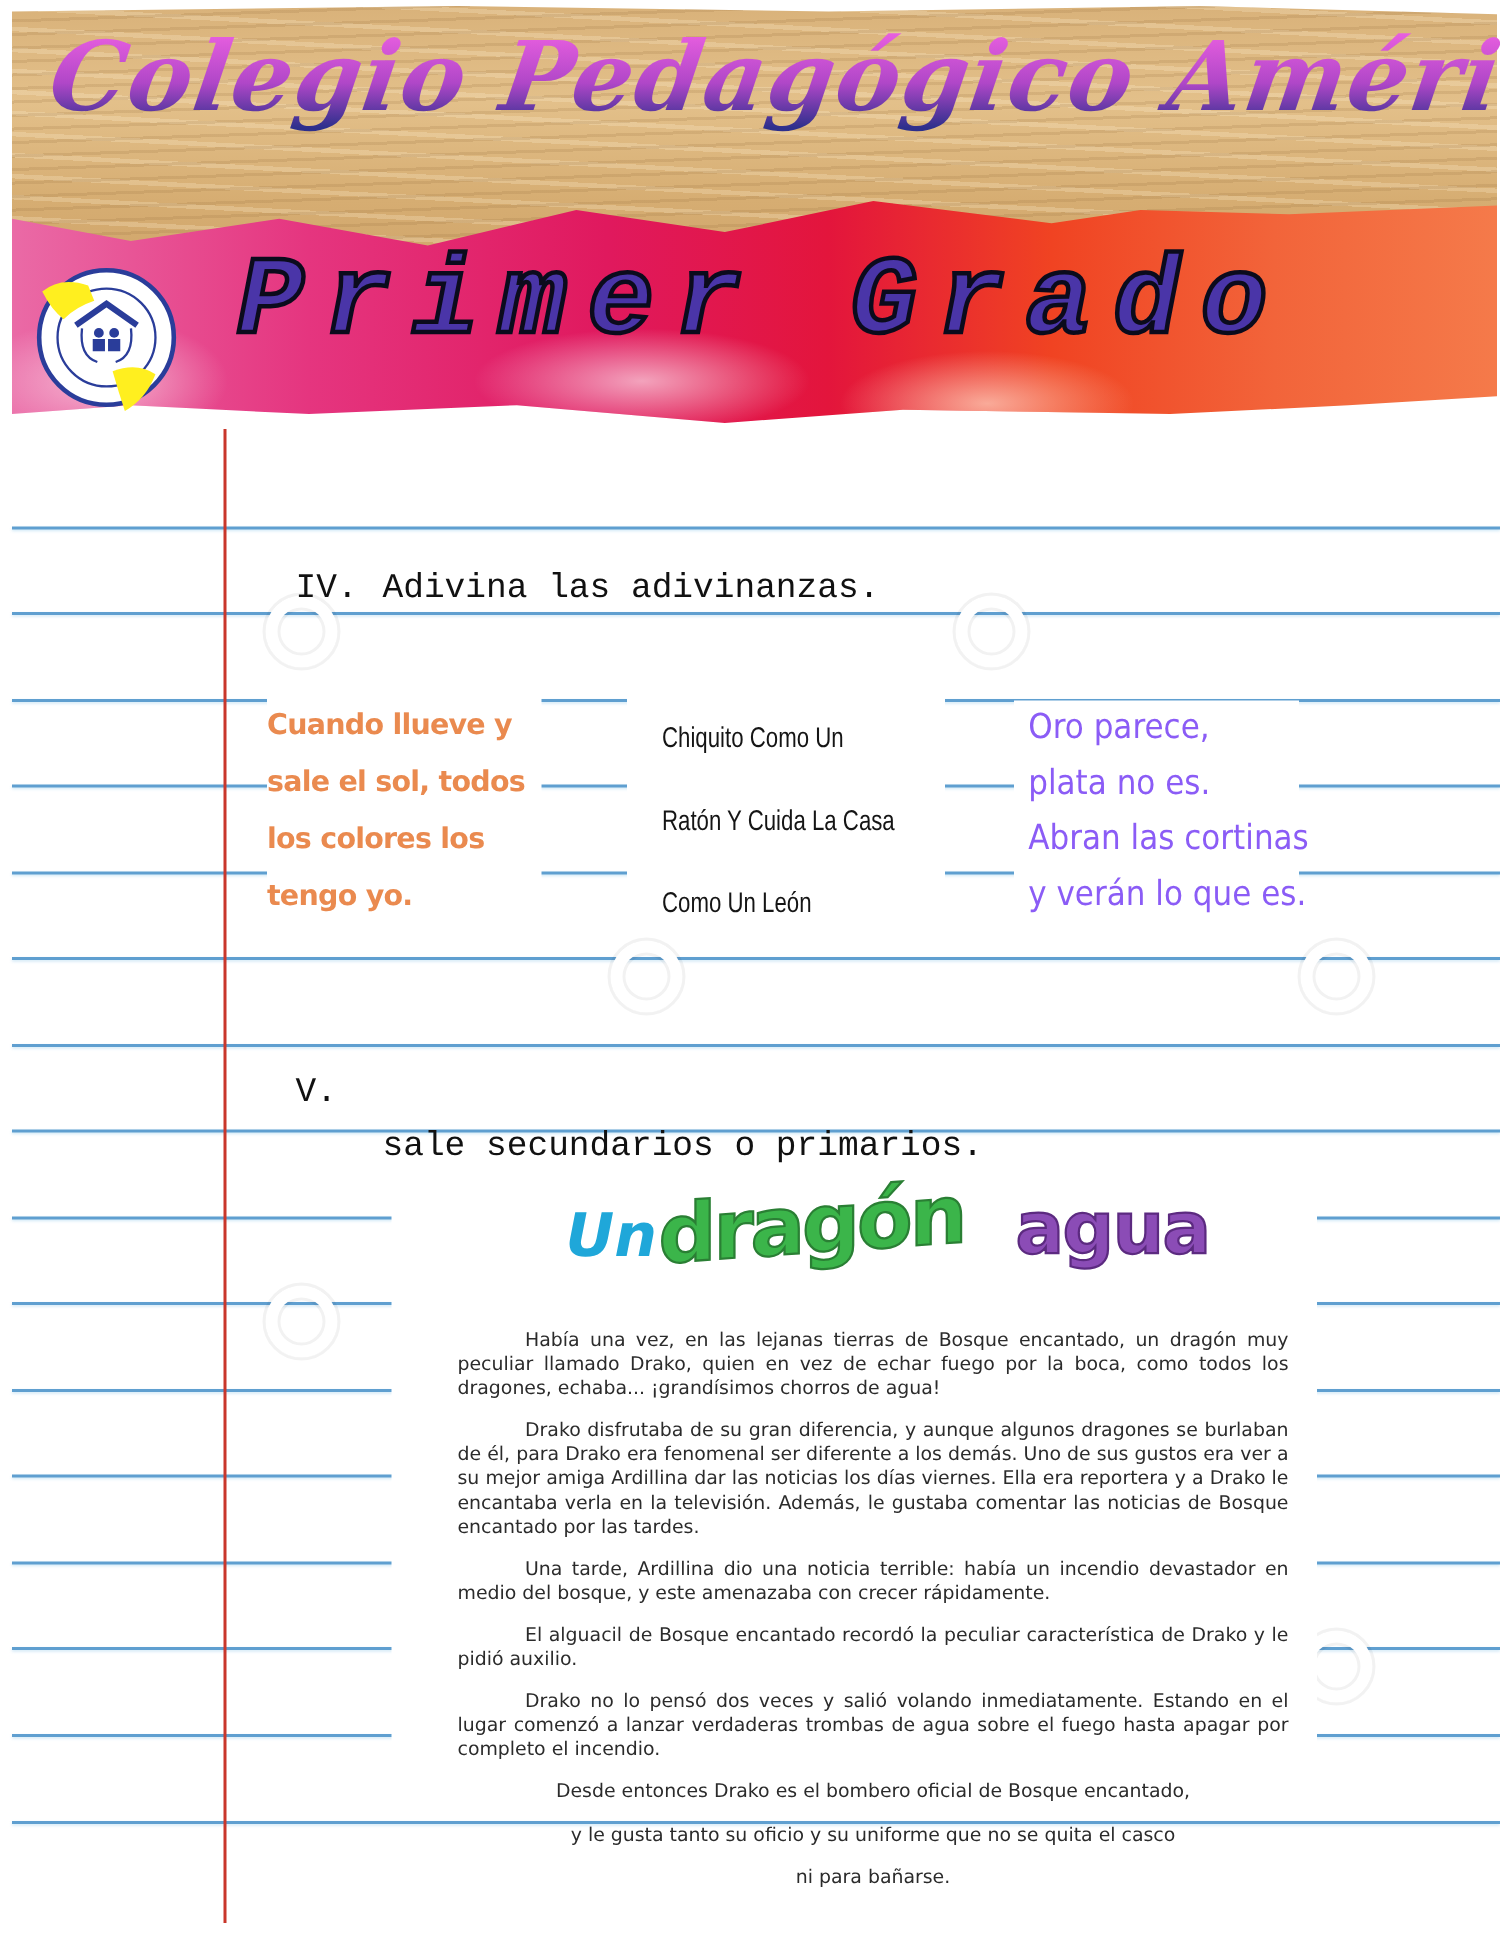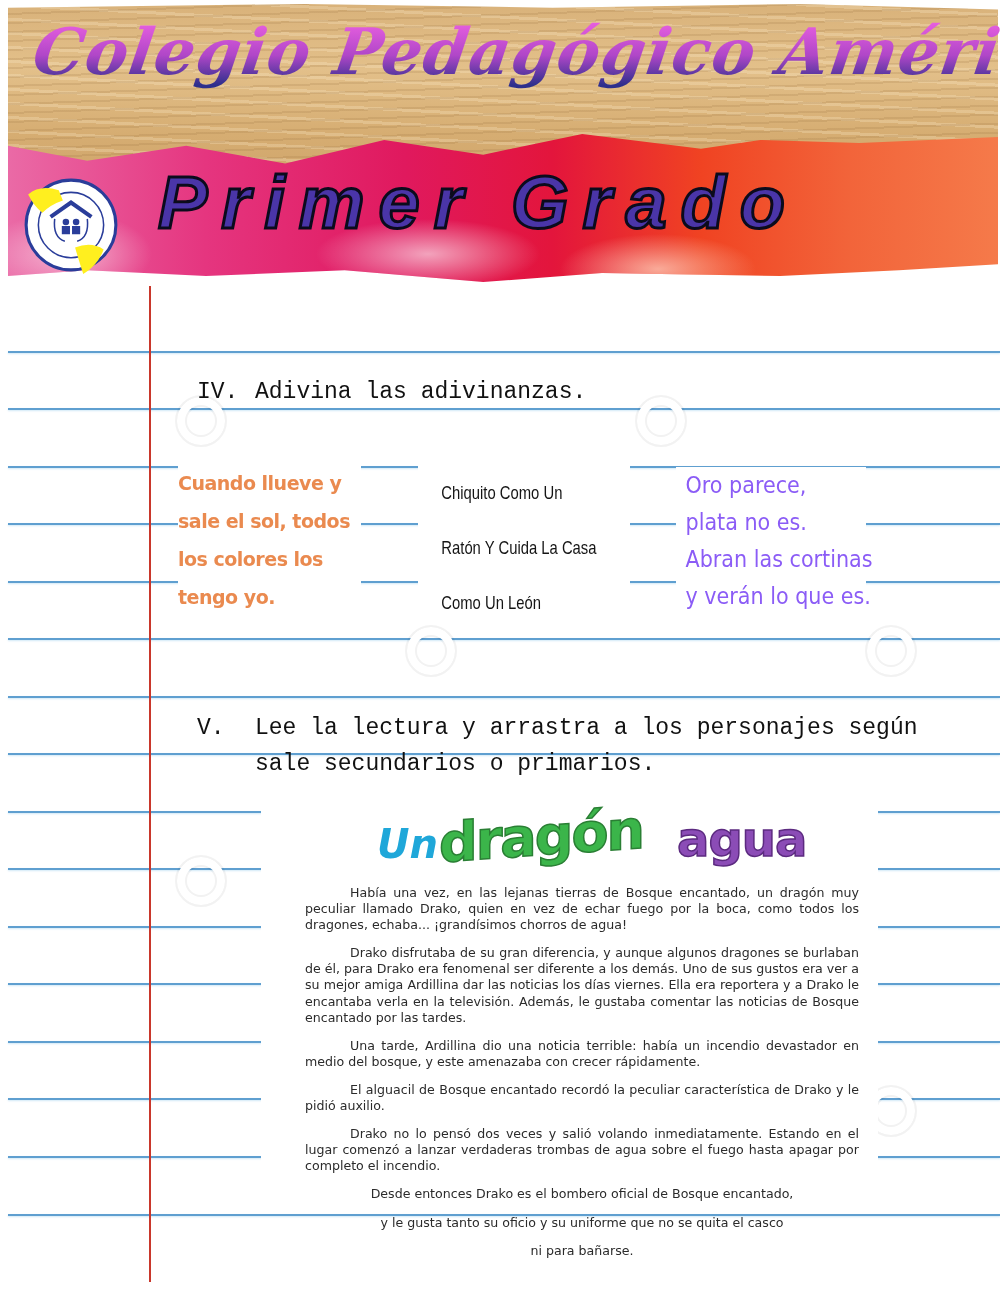--- a/index.html
+++ b/index.html
@@ -32,21 +32,21 @@
   .school-name {
     position: absolute; left: 26px; top: 10px; width: 970px;
     font-family: "DejaVu Serif", serif; font-style: italic; font-weight: bold;
     font-size: 64px; letter-spacing: 1px; white-space: nowrap;
     background: linear-gradient(180deg, #e95fe0 10%, #b047c8 55%, #2d2f8c 95%);
     -webkit-background-clip: text; background-clip: text; color: transparent;
     transform: skewX(-8deg);
   }
   .grade-title {
     position: absolute; left: 150px; top: 156px; width: 760px;
-    font-family: Liberation Sans, sans-serif; font-style: italic; font-weight: bold;
+    font-family: Liberation Mono, monospace; font-style: italic; font-weight: bold;
     font-size: 74px; letter-spacing: 14px; white-space: nowrap;
     color: #4a35a8;
     -webkit-text-stroke: 3px #0b0b1c;
     text-shadow: 0 0 1px #000;
   }
   .logo {
     position: absolute; left: 12px; top: 170px; width: 102px; height: 102px;
   }
   
   .rule {
@@ -93,21 +93,21 @@
   }
   .r3 .ln, .r1 .ln { display: block; white-space: nowrap; }
   .r3 .ln { transform: scaleX(0.9); }
   
   .story {
     position: absolute; left: 261px; top: 783px; width: 617px; height: 383px;
     background: #ffffff;
   }
   .story-title {
     position: absolute; left: 116px; top: 0; width: 420px; height: 78px;
-    font-family: "DejaVu Sans", sans-serif; font-weight: bold; white-space: nowrap; margin-top: 20px;
+    font-family: "DejaVu Sans", sans-serif; font-weight: bold; white-space: nowrap;
   }
   .t-un { position: absolute; left: 0; top: 18px; font-size: 40px; color: #1fa7d9; font-style: italic; }
   .t-dragon {
     position: absolute; left: 62px; top: 2px; font-size: 54px; color: #3bb54a;
     -webkit-text-stroke: 1.5px #2a7f34; letter-spacing: -2px; transform: skewY(-4deg);
   }
   .t-raro {
     position: absolute; left: 300px; top: 8px; font-size: 48px; color: #8b4cb6;
     -webkit-text-stroke: 1.5px #5c2a80; letter-spacing: -1px;
   }
@@ -184,21 +184,20 @@
 </div>
 <div class="riddle r3">
   <span class="ln">Oro parece,</span>
   <span class="ln">plata no es.</span>
   <span class="ln">Abran las cortinas</span>
   <span class="ln">y verán lo que es.</span>
 </div>
 
 <div class="heading" style="left:197px;top:710px;width:640px;height:72px">
   <span class="num">V.</span>
-  <span class="htext" style="top:0">Lee la lectura y arrastra a los personajes según</span>
   <span class="htext" style="top:36px">sale secundarios o primarios.</span>
 </div>
 
 <div class="story">
   <div class="story-title">
     <span class="t-un">Un</span>
     <span class="t-dragon">dragón</span>
     <span class="t-raro">agua</span>
   </div>
   <div class="story-body">

